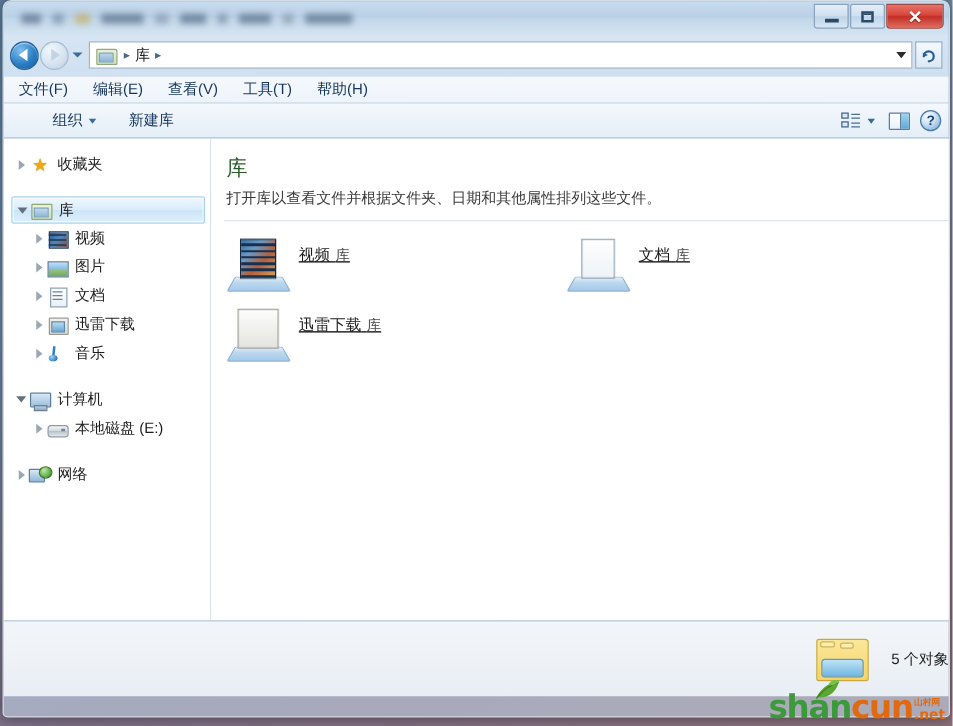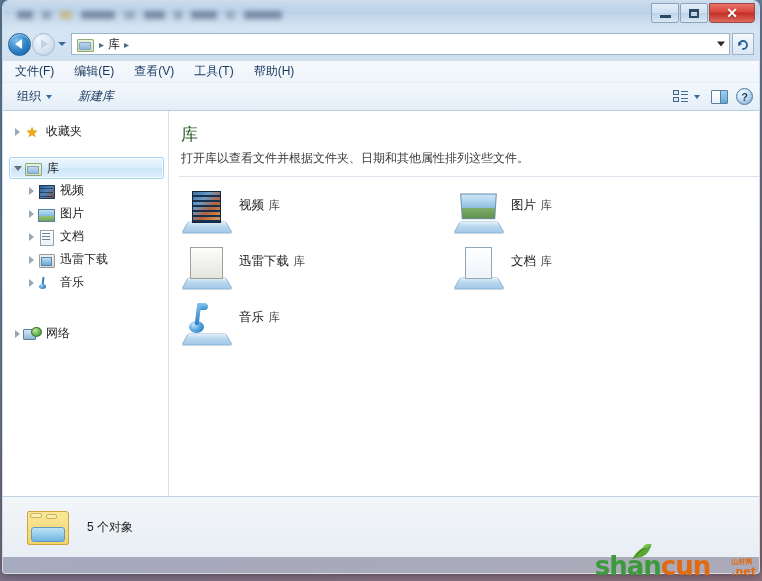--- a/index.html
+++ b/index.html
@@ -149,22 +149,22 @@
     text-align: right;
   }
   .menuitem { font-size: 12px; color: #17365d; cursor: pointer; white-space: nowrap; }
 
   
   .toolbar {
     height: 29px; display: flex; align-items: center; padding: 0 6px 0 14px;
     background: linear-gradient(180deg,#f3f8fc 0%,#e4eef7 100%);
     border-top: 1px solid #e6eff7; border-bottom: 1px solid #b8cde0;
   }
-  .tb-item { font-size: 12px; color: #17365d; cursor: pointer; display:flex; align-items:center; gap:5px; }
-  .tb-item + .tb-item { margin-left: 26px; font-style: italic; }
+  .tb-item { font-size: 12px; color: #17365d; cursor: pointer; display:flex; align-items:center; gap:5px;margin-left:25px; }
+  .tb-item + .tb-item { margin-left: 26px; }
   .tb-caret { width:0;height:0;border-left:3.5px solid transparent;border-right:3.5px solid transparent;border-top:4px solid #3a6b9a; }
   .tb-right { margin-left: auto; display: flex; align-items: center; gap: 8px; }
   .viewbtn { display:flex; align-items:center; gap:6px; padding: 2px 3px; cursor:pointer; }
   .view-ico { width:15px;height:13px; position:relative; }
   .view-ico i {
     position:absolute; display:block; background:#4a6f93;
   }
   .view-ico i.b { left:0; width:6px; height:5px; border:1px solid #41668a; background:#dce9f4;}
   .view-ico i.b1{top:0;} .view-ico i.b2{top:7px;}
   .view-ico i.l { left:8px; height:1px; width:7px; background:#4a6f93;}
@@ -265,21 +265,21 @@
   .lib-rule { height: 1px; background: #dbe4ec; margin: 9px 0 0 10px; }
 
   .lib-grid {
     display: grid;
     grid-template-columns: 272px 1fr;
     grid-auto-rows: 56px;
     padding: 8px 0 0 8px;
   }
   .lib-item { display: flex; align-items: flex-start; gap: 8px; padding: 4px 6px; cursor: pointer; }
   .lib-ico { width: 48px; height: 46px; flex: none; position: relative; }
-  .lib-text { padding-top: 6px; }
+  .lib-text { padding-top: 6px; text-decoration: underline; }
   .lib-name { font-size: 12.5px; color: #1a1a1a; white-space: nowrap; }
   .lib-sub { font-size: 11.5px; color: #4a4a4a; margin-top: 3px; }
 
   
   .tray::before{
     content:""; position:absolute; left:2px; bottom:1px; width:42px; height:13px;
     background: linear-gradient(180deg,#e6f1fa 0%,#bcd8ee 45%,#a6caea 100%);
     border:1px solid #8fb4d4;
     transform: perspective(30px) rotateX(38deg);
     border-radius: 2px;
@@ -326,23 +326,24 @@
     position:absolute; left:6px; top:20px; width:15px; height:12px; border-radius:50%;
     background: radial-gradient(circle at 33% 28%, #cfeaff 0%, #5aa6e0 45%, #1f6aa8 100%);
   }
   .lib-music .flag{
     position:absolute; left:16px; top:2px; width:9px; height:7px; border-radius:0 6px 6px 0;
     background: linear-gradient(180deg,#8fcaf0 0%,#3a8ccb 100%);
   }
 
   
   .statusbar {
-    height: 61px; display: flex; align-items: center; padding-left: 22px;
+    height: 61px; display: flex; align-items: center; padding-left: 32px;
     background: linear-gradient(180deg,#f3f6f9 0%,#e8eef4 100%);
     border-top: 1px solid #c3d2e0;
+    justify-content: flex-end;
   }
   .status-ico { width: 44px; height: 40px; flex: none; position: relative; margin-right: 18px; }
   .status-ico::before{
     content:""; position:absolute; left:2px; top:4px; width:40px; height:32px;
     background: linear-gradient(180deg,#fbe79a 0%,#f4d469 48%,#eec busy 49%,#f6dd83 100%);
     background: linear-gradient(180deg,#fbe79a 0%,#f4d469 100%);
     border:1px solid #c9a93f; border-radius: 2px 3px 2px 2px;
   }
   .status-ico::after{
     content:""; position:absolute; left:6px; bottom:5px; width:32px; height:13px; border-radius:3px;
@@ -356,21 +357,21 @@
   }
   .status-ico .tab2{
     position:absolute; left:21px; top:7px; width:11px; height:5px; border-radius:2px;
     background:#f8efb0; border:1px solid #cdb258;
   }
   .status-text { font-size: 12px; color: #1c1c1c; }
 
   
   .watermark {
     position: absolute; right: 6px; bottom: 2px;
-    display: flex; align-items: flex-end; pointer-events: none; gap: 20px;
+    display: flex; align-items: flex-end; pointer-events: none;
   }
   .wm-text {
     font-family: "DejaVu Sans", sans-serif; font-weight: bold; font-size: 26px;
     letter-spacing: -1px; line-height: 1;
   }
   .wm-shan { color: #3c9a3c; }
   .wm-cun { color: #e06a10; }
   .wm-leaf {
     position: absolute; left: 36px; top: -9px; width: 22px; height: 16px;
   }
@@ -525,20 +526,34 @@
       <div class="nav-row indent1">
         <span class="tri">
             <span class="closed"></span>
           </span>
         <span class="nav-ico ic-music"></span>
         <span class="nav-label">音乐</span>
       </div>
 
       <div class="nav-gap"></div>
 
+      <div class="nav-row">
+        <span class="tri">
+            <span class="open"></span>
+          </span>
+        <span class="nav-ico ic-pc"></span>
+        <span class="nav-label">计算机</span>
+      </div>
+      <div class="nav-row indent1">
+        <span class="tri">
+            <span class="closed"></span>
+          </span>
+        <span class="nav-ico ic-hdd"></span>
+        <span class="nav-label">本地磁盘 (E:)</span>
+      </div>
 
       <div class="nav-gap"></div>
 
       <div class="nav-row">
         <span class="tri">
             <span class="closed"></span>
           </span>
         <span class="nav-ico ic-net"></span>
         <span class="nav-label">网络</span>
       </div>
@@ -554,58 +569,41 @@
       <div class="lib-grid">
 
         <div class="lib-item">
           <span class="lib-ico tray lib-video"></span>
           <span class="lib-text">
             <span class="lib-name">视频</span>
             <span class="lib-sub">库</span>
           </span>
         </div>
 
+
         <div class="lib-item">
-          <span class="lib-ico tray lib-pic"></span>
+          <span class="lib-ico tray lib-doc">
+            <span class="lines"></span>
+          </span>
           <span class="lib-text">
-            <span class="lib-name">图片</span>
+            <span class="lib-name">文档</span>
             <span class="lib-sub">库</span>
           </span>
         </div>
 
         <div class="lib-item">
           <span class="lib-ico tray lib-dl">
             <span class="inner"></span>
           </span>
           <span class="lib-text">
             <span class="lib-name">迅雷下载</span>
             <span class="lib-sub">库</span>
           </span>
         </div>
 
-        <div class="lib-item">
-          <span class="lib-ico tray lib-doc">
-            <span class="lines"></span>
-          </span>
-          <span class="lib-text">
-            <span class="lib-name">文档</span>
-            <span class="lib-sub">库</span>
-          </span>
-        </div>
-
-        <div class="lib-item">
-          <span class="lib-ico tray lib-music">
-            <span class="head"></span>
-              <span class="flag"></span>
-          </span>
-          <span class="lib-text">
-            <span class="lib-name">音乐</span>
-            <span class="lib-sub">库</span>
-          </span>
-        </div>
 
       </div>
     </div>
   </div>
 
   <div class="statusbar">
     <span class="status-ico">
       <span class="tab"></span>
         <span class="tab2"></span>
     </span>

